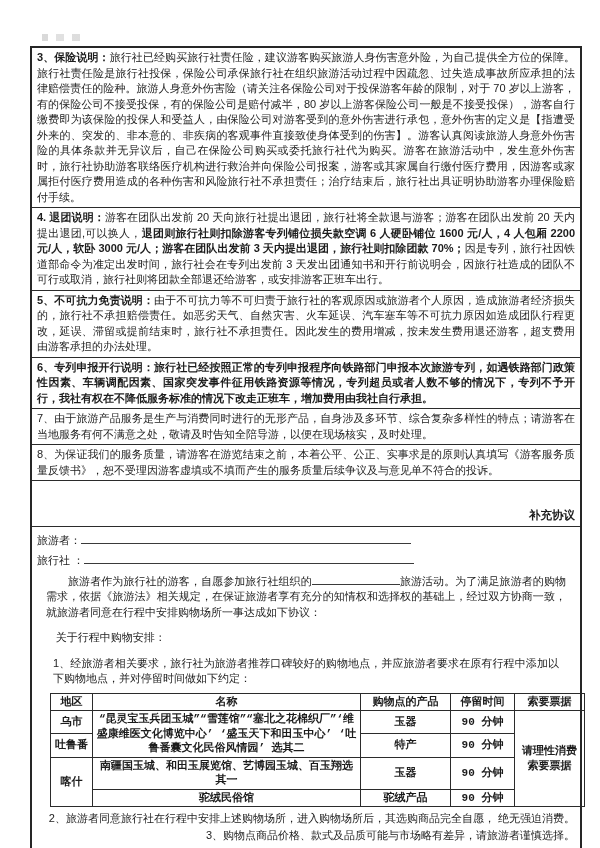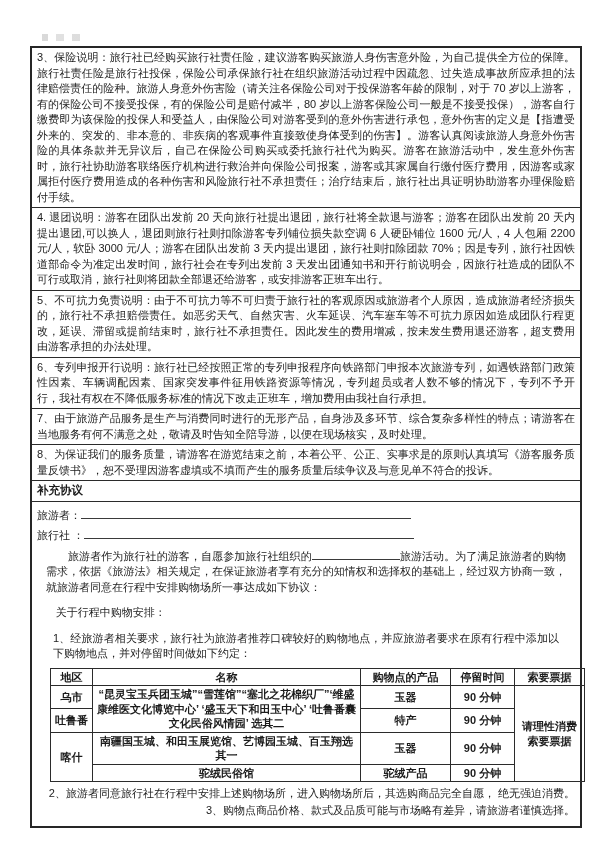--- a/index.html
+++ b/index.html
@@ -16,24 +16,24 @@
     font-size:11px;line-height:15.5px;
     background:#ffffff;
   }
   .row{
     border-bottom:1.2px solid #2b2b2b;
     padding:2px 5px;
     text-align:justify;
   }
   .row:last-child{border-bottom:none;}
   .doc > .row:nth-last-child(1){border-bottom:none;}
-  .b{font-weight:normal;}
+  .b{font-weight:bold;}
   .heading-row{
-    text-align:left;font-weight:bold;font-size:11.5px;
-    padding:2px 5px;border-bottom:1.2px solid #2b2b2b;
+    text-align:right;font-weight:bold;font-size:11.5px;
+    padding:2px 5px;border-bottom:1.2px solid #2b2b2b;margin-top:25px;
   }
   .supp{padding:3px 5px 6px 5px;}
   .label-line{margin:2px 0 4px 0;}
   .fill-line{
     display:inline-block;height:11px;
     border-bottom:1px solid #3a3a3a;
     vertical-align:baseline;
   }
   .w-long{width:330px;}
   .w-short{width:88px;}
@@ -47,20 +47,21 @@
     font-weight:bold;
     table-layout:fixed;
   }
   table.shop th,table.shop td{
     border:1.2px solid #2b2b2b;
     padding:1px 2px;
     text-align:center;
     vertical-align:middle;
     font-size:11px;line-height:14.5px;
     overflow:hidden;
+    font-family:Liberation Mono, monospace;
   }
   col.c-region{width:42px;}
   col.c-name{width:268px;}
   col.c-product{width:90px;}
   col.c-time{width:64px;}
   col.c-tip{width:70px;}
   .post-items div{margin:1.5px 0;text-align:right;}
   .edge-artifact{
     position:absolute;left:42px;top:34px;width:46px;height:7px;
     background:

